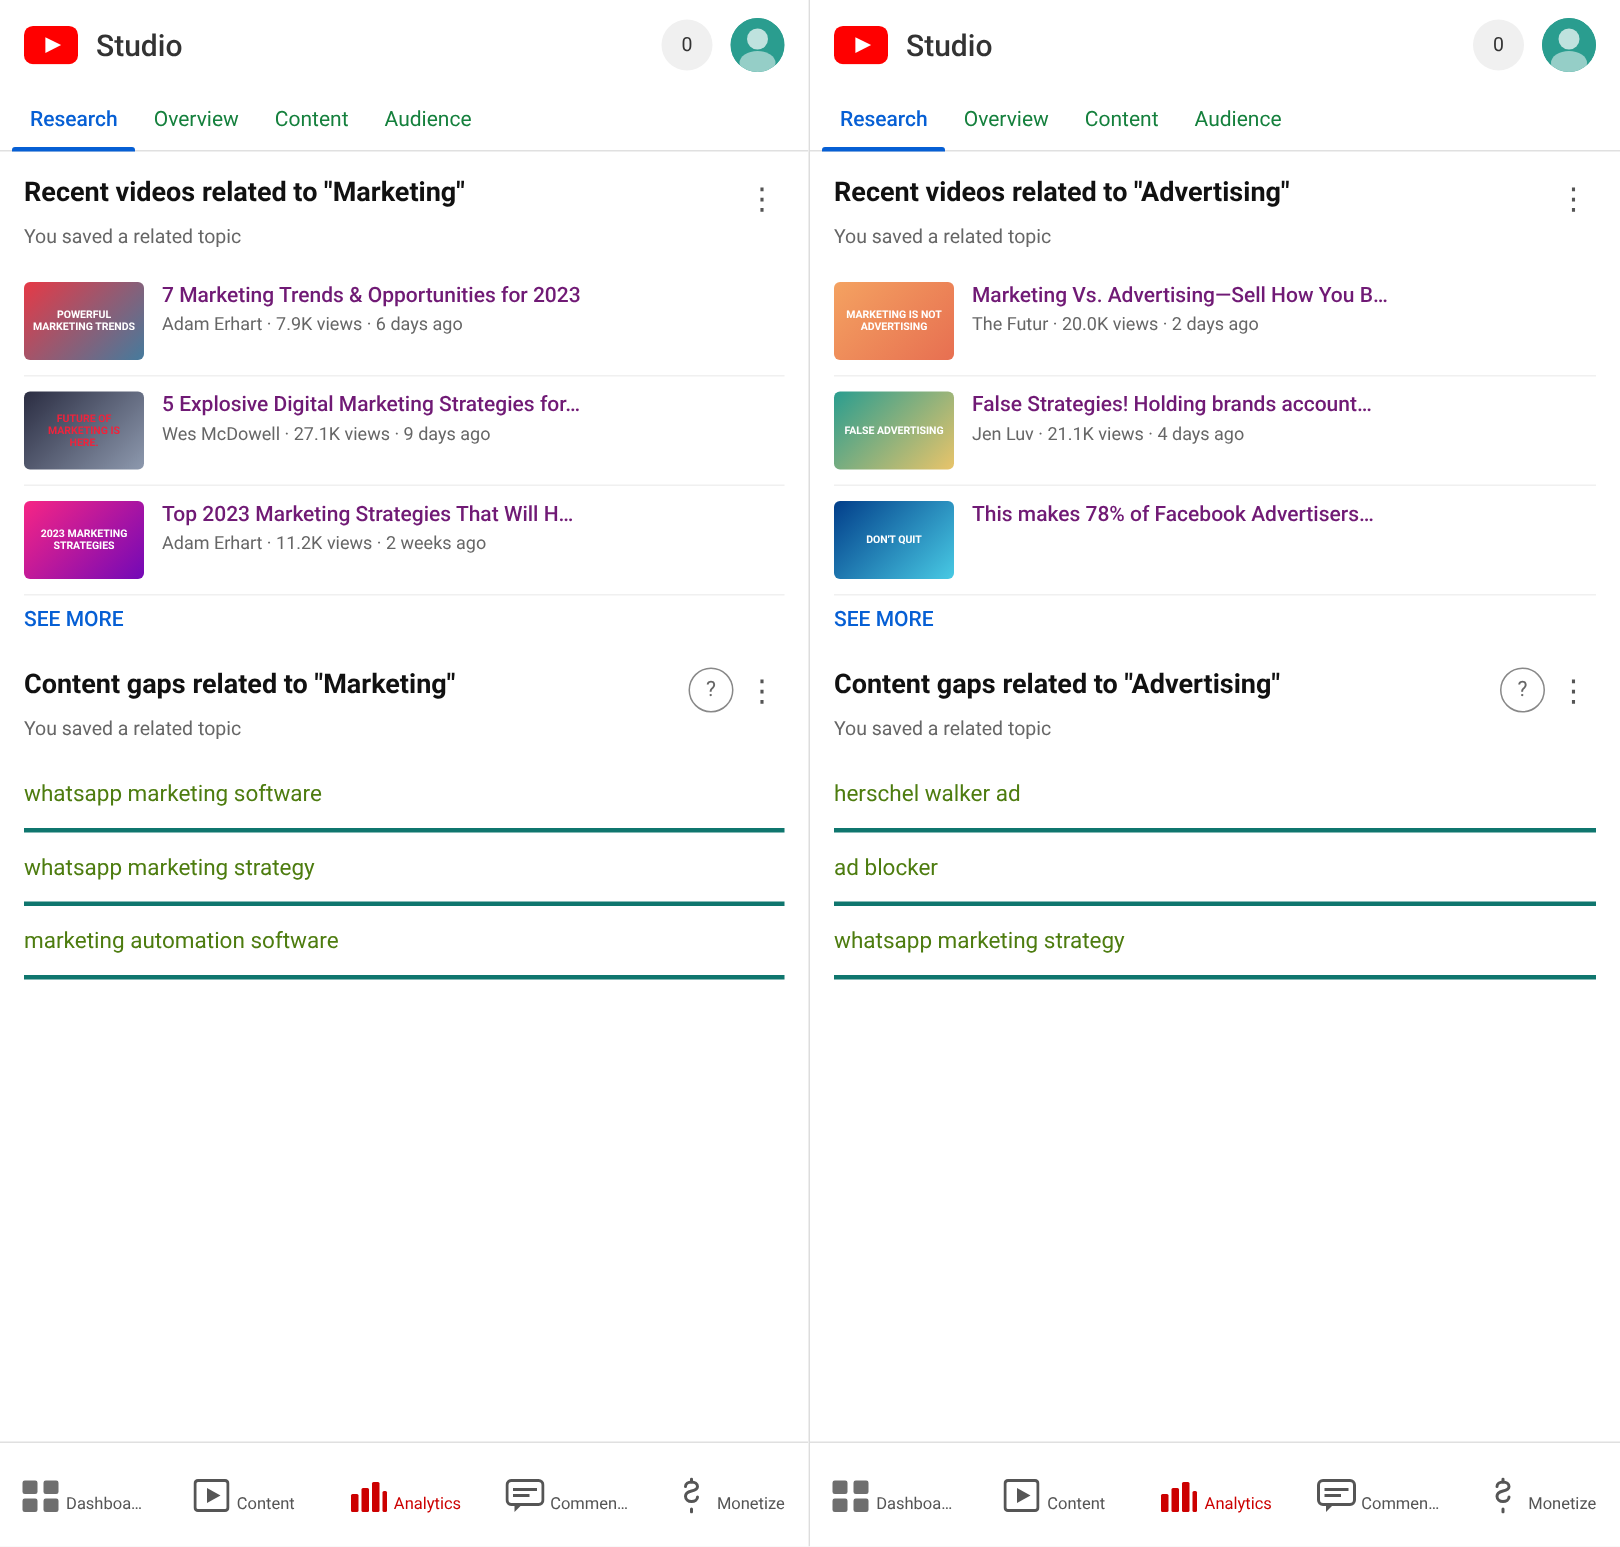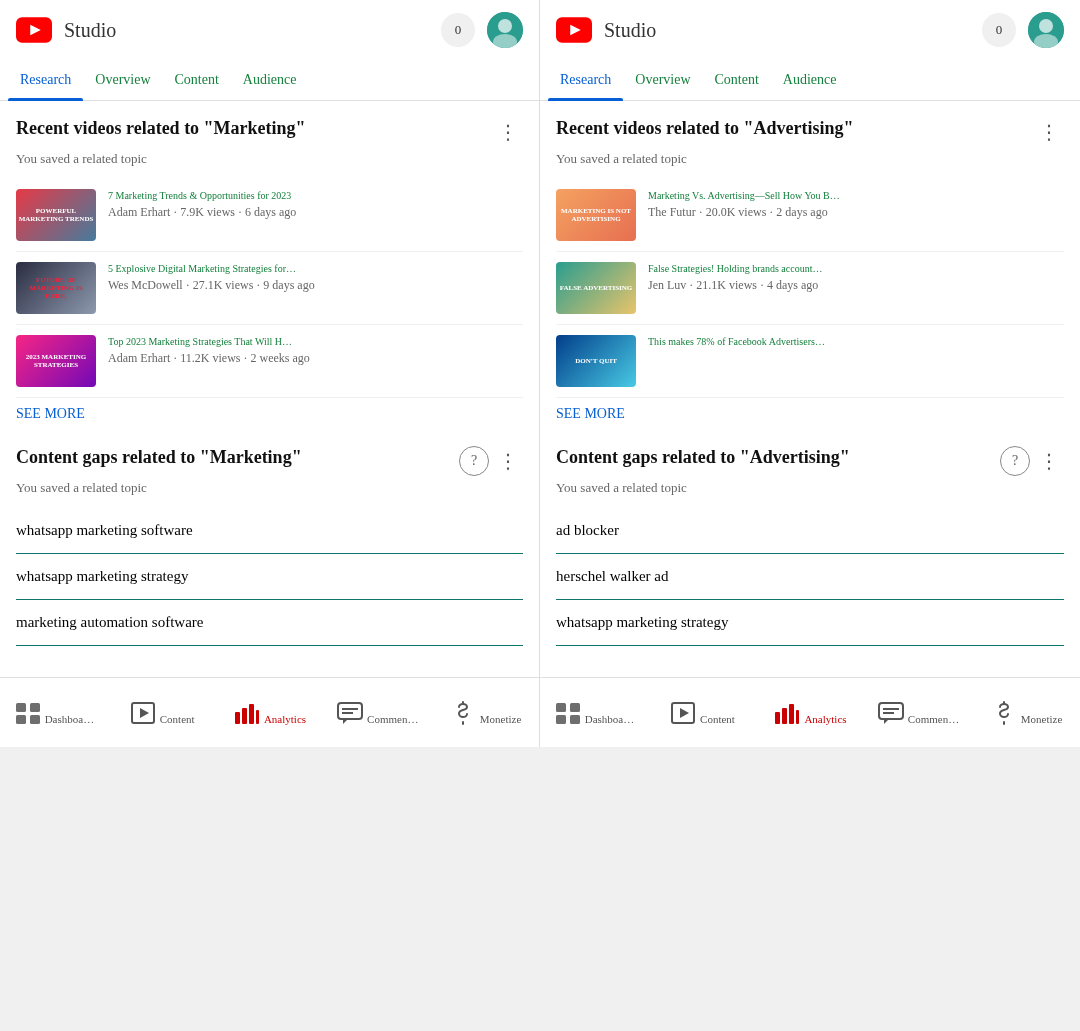--- a/index.html
+++ b/index.html
@@ -6,28 +6,27 @@
     body {
       font-family: 'Roboto', Arial, sans-serif;
       background: #f0f0f0;
       display: flex;
       width: 1080px;
       height: 1031px;
       overflow: hidden;
     }
     .phone-panel {
       width: 540px;
-      height: 747px;
+      height: 1031px;
       background: #fff;
       display: flex;
       flex-direction: column;
       border-right: 1px solid #ddd;
       overflow: hidden;
       position: relative;
-      font-family: Liberation Serif, serif;
     }
     .phone-panel:last-child {
       border-right: none;
     }
 
     
     .header {
       display: flex;
       align-items: center;
       justify-content: space-between;
@@ -191,45 +190,45 @@
       height: 52px;
       border-radius: 4px;
       flex-shrink: 0;
       overflow: hidden;
       background: #ccc;
     }
     .video-info {
       flex: 1;
     }
     .video-title {
-      font-size: 10px;
+      font-size: 14px;
       font-weight: 500;
-      color: #15803d;
+      color: #701a75;
       line-height: 1.3;
       margin-bottom: 3px;
     }
     .video-meta {
       font-size: 12px;
       color: #666;
     }
     .see-more {
       color: #065fd4;
       font-size: 14px;
       font-weight: 500;
       cursor: pointer;
       margin-top: 8px;
       display: inline-block;
     }
 
     
     .gap-item {
       padding: 14px 0;
-      border-bottom: 1px solid #0f766e;
+      border-bottom: 3px solid #0f766e;
       font-size: 15px;
-      color: #000000;
+      color: #4d7c0f;
     }
 
     
     .bottom-nav {
       position: absolute;
       bottom: 0;
       left: 0;
       right: 0;
       height: 70px;
       background: #fff;
@@ -580,23 +579,23 @@
         <div class="section">
           <div class="section-header">
             <div class="section-title">Content gaps related to "Advertising"</div>
             <div class="section-actions">
               <div class="help-btn">?</div>
               <div class="more-btn">⋮</div>
             </div>
           </div>
           <div class="section-subtitle">You saved a related topic</div>
 
+    <div class="gap-item">herschel walker ad</div>
+
     <div class="gap-item">ad blocker</div>
-
-    <div class="gap-item">herschel walker ad</div>
 
     <div class="gap-item">whatsapp marketing strategy</div>
 
         </div>
       </div>
 
       <div class="bottom-nav">
 
     <div class="nav-item">
       <div class="nav-icon ">

